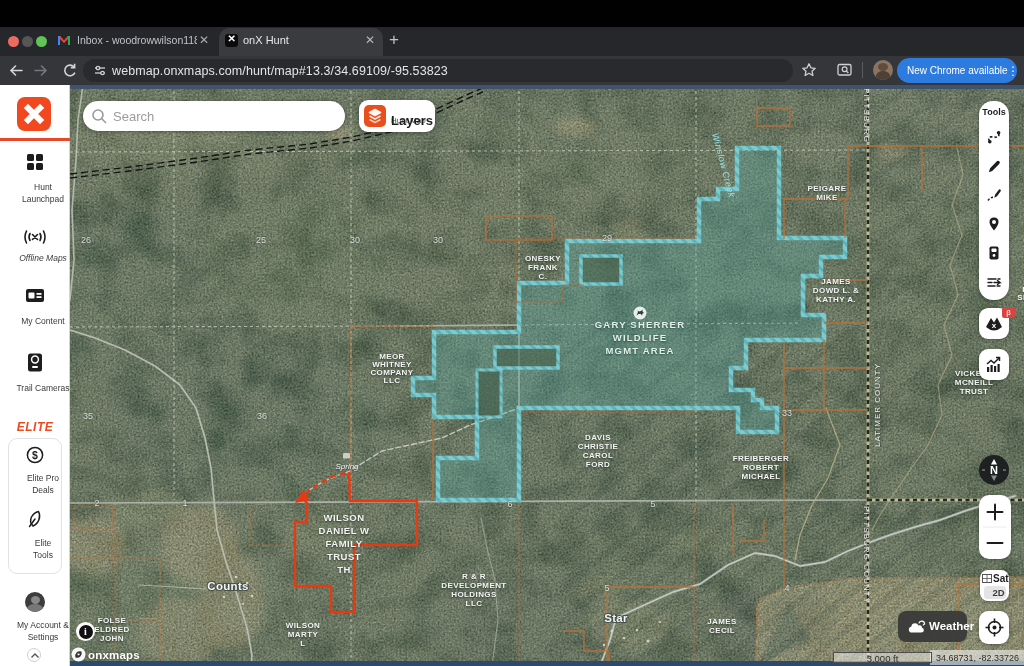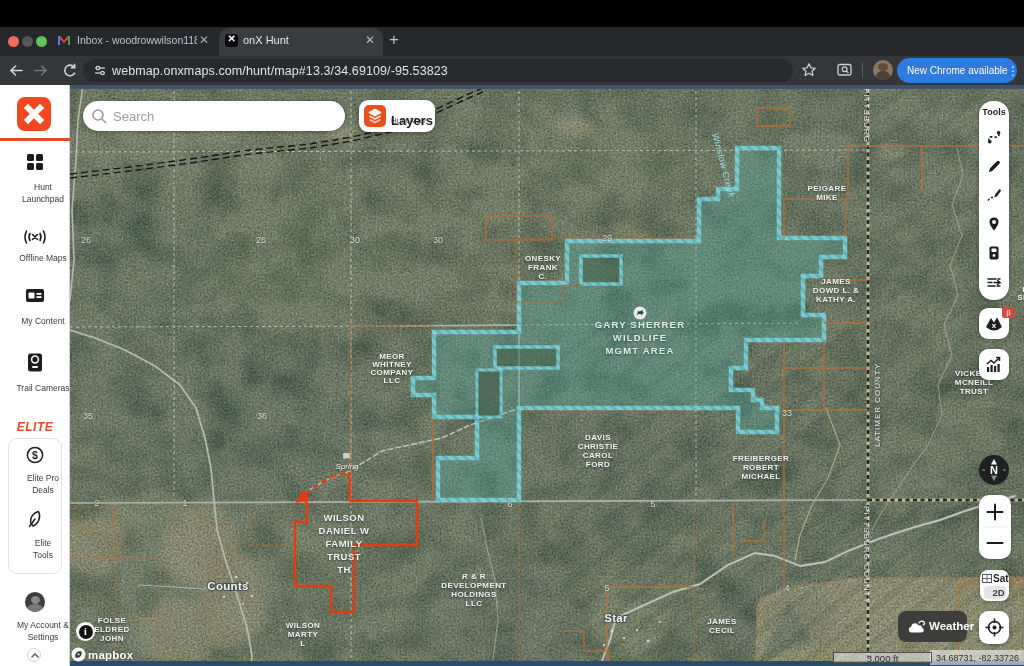--- a/index.html
+++ b/index.html
@@ -478,21 +478,21 @@
   <path d="M12.8 5.4 Q13.4 3 16 3.2 Q18.4 3.5 18.6 6 L16.8 7.4" fill="none" stroke="#ffffff" stroke-width="1.2"></path>
 </svg>
 <div class="abs" style="left:929px;top:620px;color:#fff;font-size:11.5px;font-weight:bold;">Weather</div>
 
 <div class="abs" style="left:76px;top:622px;width:19px;height:19px;background:#fff;border-radius:50%;"></div>
 <div class="abs" style="left:78.5px;top:624.5px;width:14px;height:14px;background:#111;border-radius:50%;color:#fff;font-size:10px;font-weight:bold;text-align:center;line-height:14px;font-family:'Liberation Serif',serif;">i</div>
 <svg class="abs" style="left:71px;top:647px;" width="15" height="15" viewBox="0 0 15 15">
   <circle cx="7.5" cy="7.5" r="7" fill="#fff" opacity="0.95"></circle>
   <path d="M10.5 4.5 Q11.5 7.5 9.4 9.4 Q7.5 11.3 4.5 10.5 Q3.8 7.3 5.6 5.6 Q7.4 3.8 10.5 4.5 Z M7 6 L7.9 7.1 L9 6.5 L8.4 8 L7 8.4 L6.4 7.2 Z" fill="#333" fill-rule="evenodd"></path>
 </svg>
-<div class="abs" style="left:88px;top:648.5px;color:#fff;font-size:11.5px;font-weight:bold;letter-spacing:0.2px;text-shadow:0 0 3px rgba(0,0,0,0.4);">mapbox</div>
+<div class="abs" style="left:88px;top:648.5px;color:#fff;font-size:11.5px;font-weight:bold;letter-spacing:0.2px;text-shadow:0 0 3px rgba(0,0,0,0.4);">onxmaps</div>
 
 <div class="abs" style="left:930px;top:650px;width:94px;height:15px;background:rgba(255,255,255,0.55);"></div>
 <div class="abs" style="left:833px;top:652px;width:99px;height:11px;background:rgba(255,255,255,0.45);border:1px solid #4e4e4e;"></div>
 <div class="abs" style="left:833px;top:652.5px;width:99px;text-align:center;color:#2e2e2e;font-size:9.5px;">3,000 ft</div>
 <div class="abs" style="left:936px;top:653px;color:#2e2e2e;font-size:9px;">34.68731, -82.33726</div>
 
 <div class="abs" style="left:0;top:85px;width:70px;height:581px;background:#ffffff;border-right:1px solid #d5d5d5;"></div>
 <div class="abs" style="left:17px;top:97px;width:34px;height:34px;background:#f2481f;border-radius:8px;"></div>
 <svg class="abs" style="left:17px;top:97px;" width="34" height="34" viewBox="0 0 34 34">
   <g stroke="#ffffff" stroke-width="6" stroke-linecap="square">
@@ -517,21 +517,21 @@
 
 <svg class="abs" style="left:22px;top:229px;" width="26" height="16" viewBox="0 0 26 16">
   <g fill="none" stroke="#1d1d1d" stroke-width="1.6" stroke-linecap="round">
     <path d="M4.5 2 Q1.5 8 4.5 14"></path>
       <path d="M8 4.5 Q6 8 8 11.5"></path>
     <path d="M21.5 2 Q24.5 8 21.5 14"></path>
       <path d="M18 4.5 Q20 8 18 11.5"></path>
     <path d="M10.5 5.5 L15.5 10.5 M15.5 5.5 L10.5 10.5"></path>
   </g>
 </svg>
-<div class="sbtext" style="left:0;top:252px;">Offline Maps</div>
+<div class="sbtext" style="left:0;top:252px;font-style:italic;">Offline Maps</div>
 
 <svg class="abs" style="left:25px;top:287px;" width="20" height="17" viewBox="0 0 20 17">
   <rect x="1" y="2" width="18" height="13" rx="2" fill="#1d1d1d"></rect>
   <rect x="3.5" y="5.5" width="6" height="6" rx="1" fill="#ffffff"></rect>
   <rect x="11.5" y="6" width="5" height="1.8" fill="#ffffff"></rect>
     <rect x="11.5" y="9.2" width="5" height="1.8" fill="#ffffff"></rect>
 </svg>
 <div class="sbtext" style="left:0;top:315px;">My Content</div>
 
 <svg class="abs" style="left:27px;top:353px;" width="16" height="19" viewBox="0 0 16 19">

